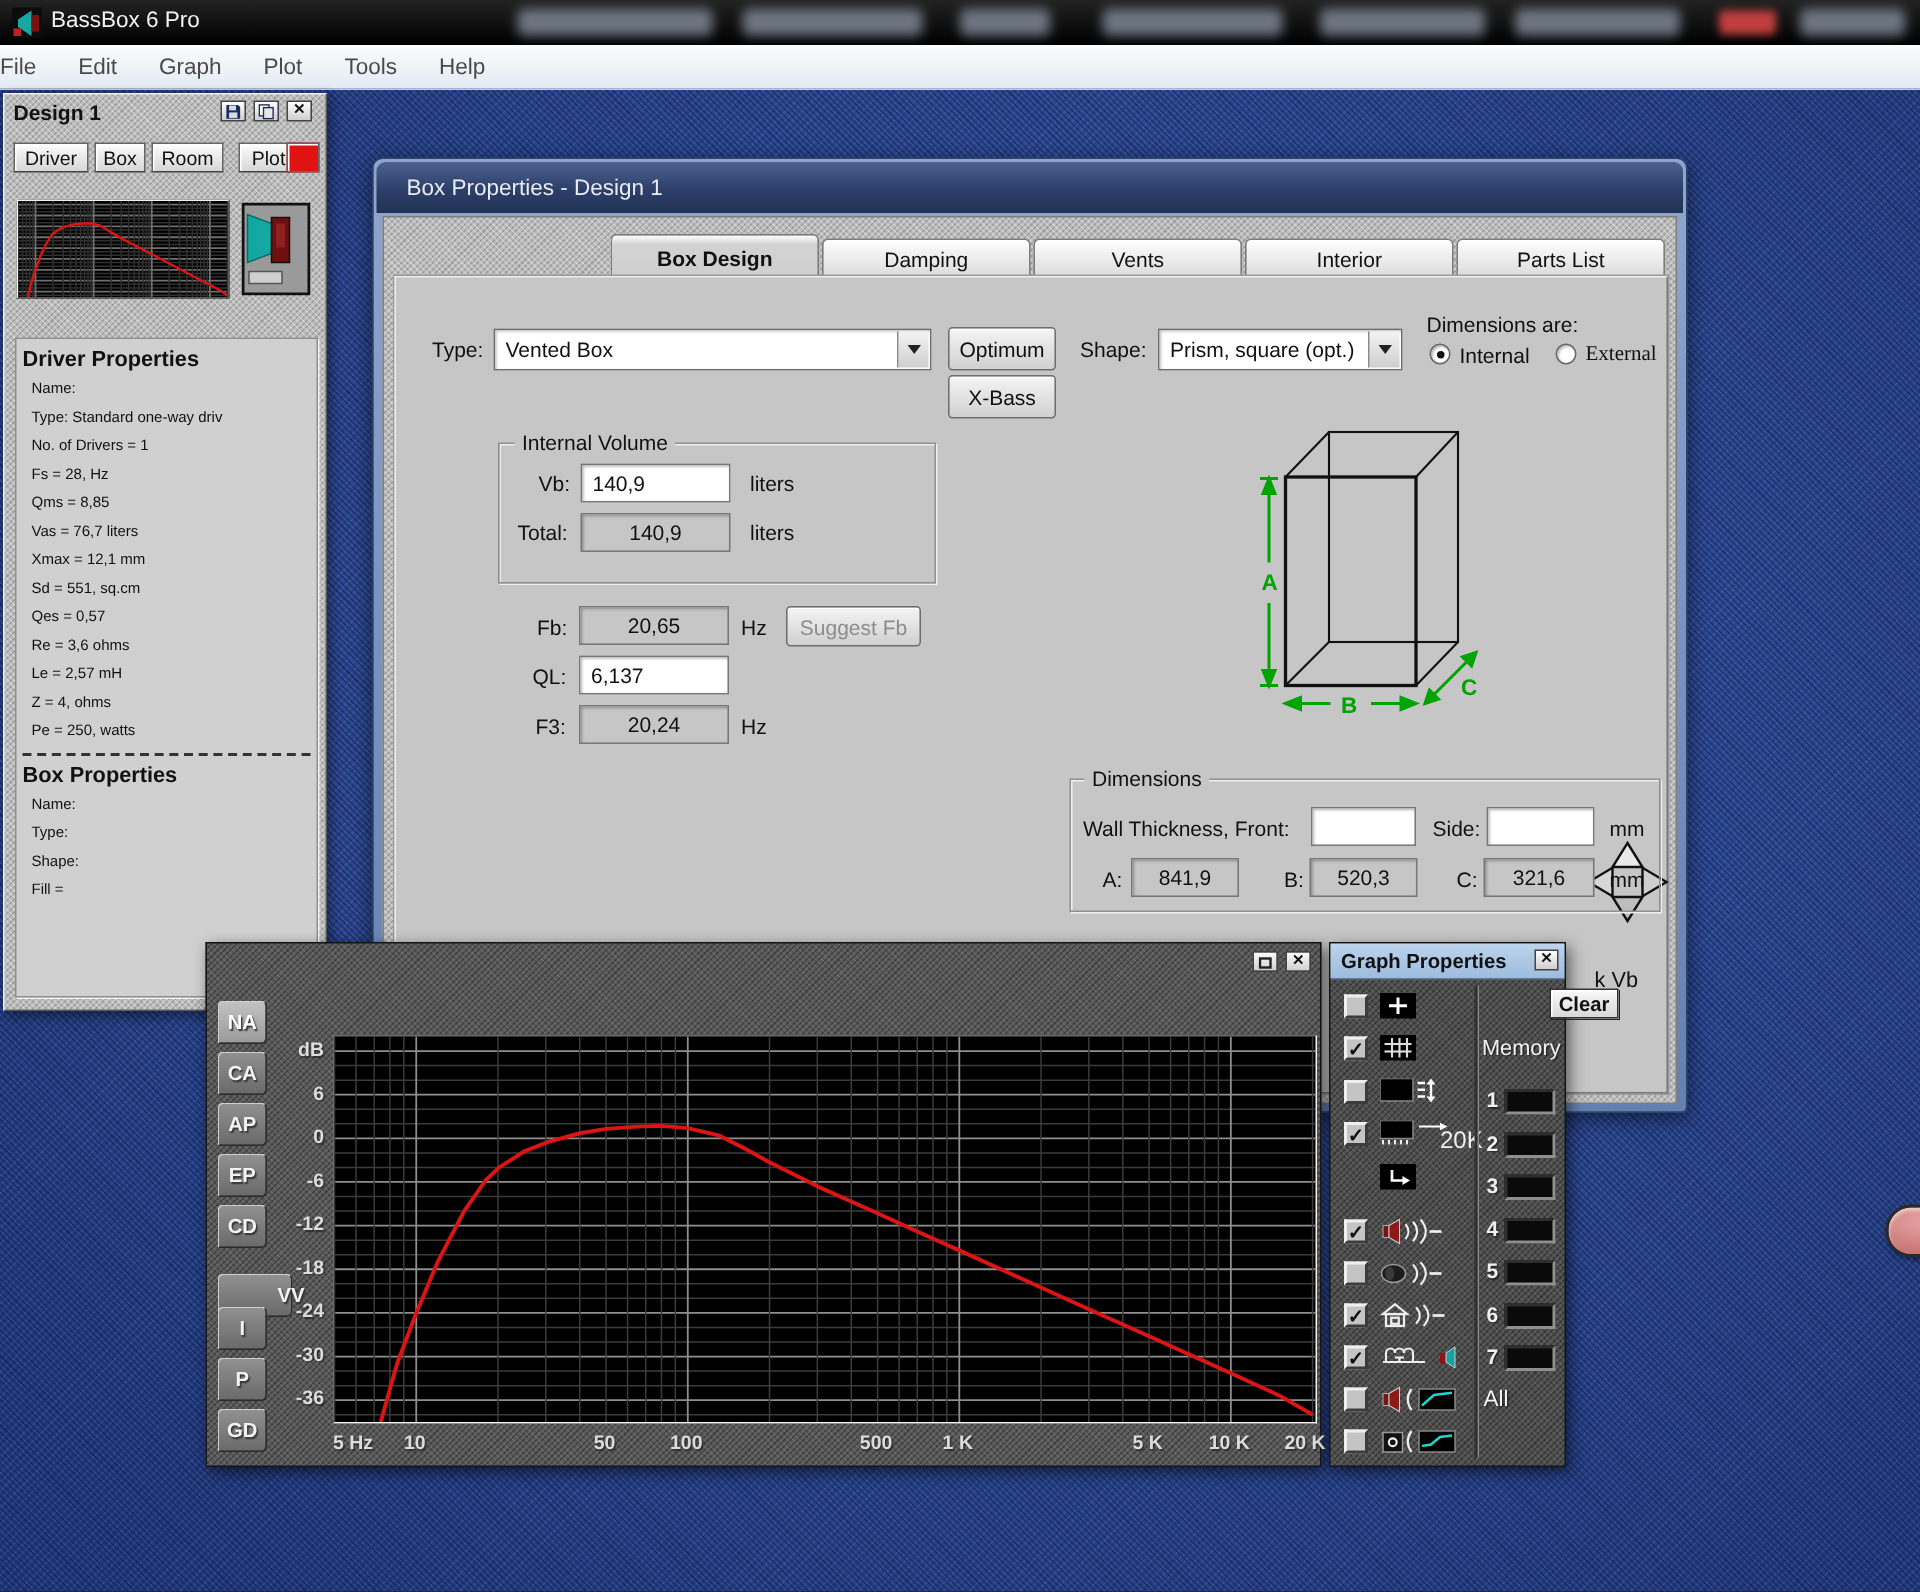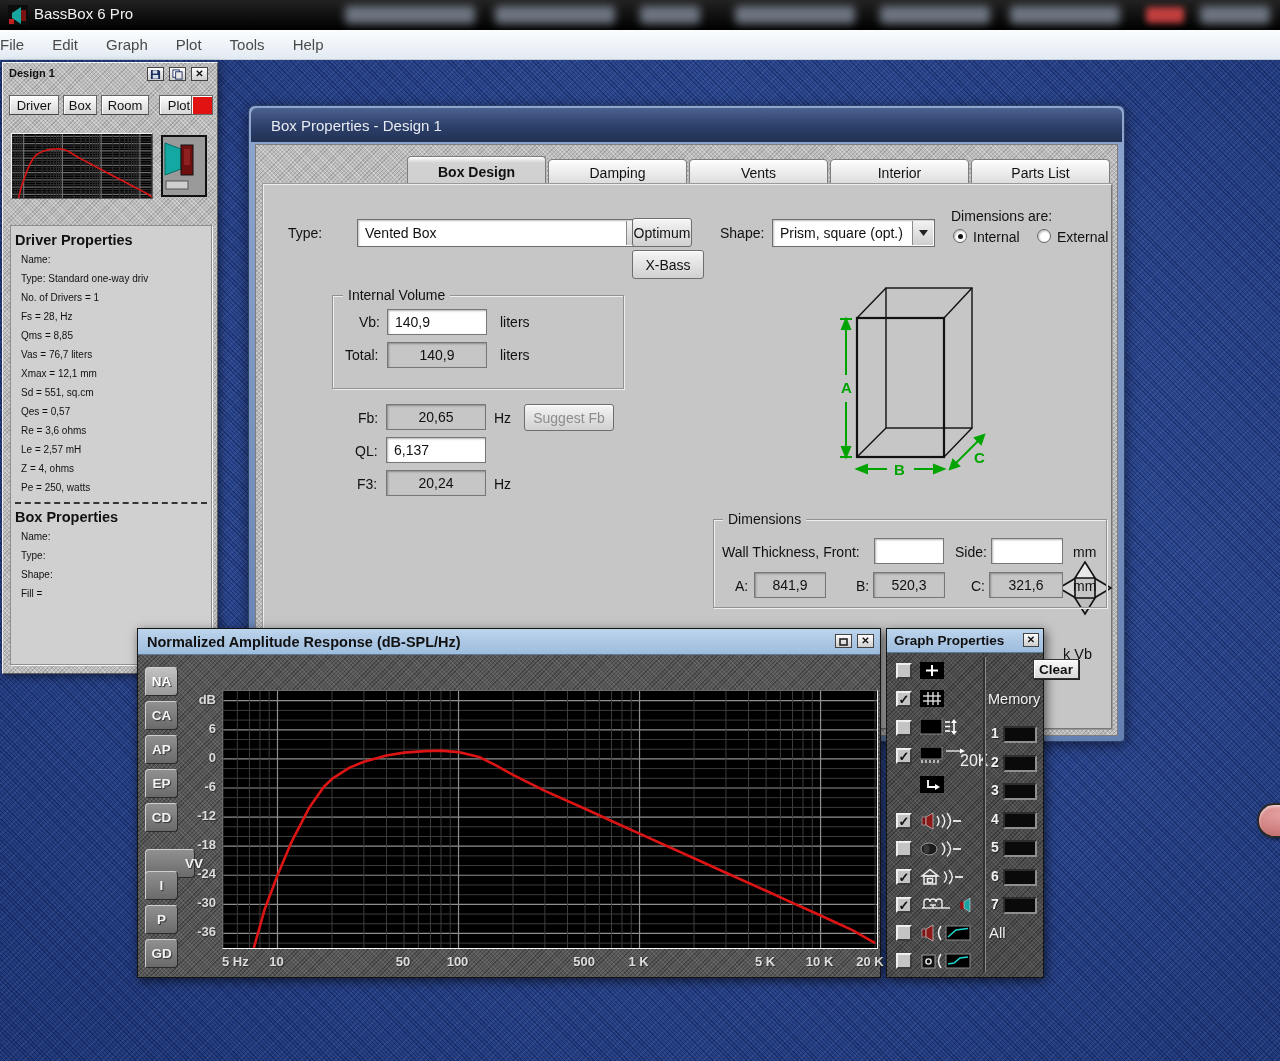--- a/index.html
+++ b/index.html
@@ -158,21 +158,21 @@
   <div class="abs menubar" id="menubar">
       <span>File</span>
       <span>Edit</span>
       <span>Graph</span>
       <span>Plot</span>
       <span>Tools</span>
       <span>Help</span>
     </div>
 
   <div class="abs tex-silver raised" style="left:2px;top:62px;width:216px;height:612px;box-shadow:2px 3px 8px rgba(0,0,0,.45);">
-    <div class="abs" style="left:6px;top:4px;font-size:11px;font-weight:bold;color:#111;">Design 1</div>
+    <div class="abs" style="left:6px;top:4px;font-size:14px;font-weight:bold;color:#111;">Design 1</div>
     <div class="winbtn" style="left:144px;top:4px;">
       <svg width="11" height="11" viewBox="0 0 12 12">
           <path d="M1 1h8.5L11 2.5V11H1z" fill="#1c2c5c"></path>
           <rect x="3" y="1.5" width="5" height="3.5" fill="#d4dcea"></rect>
           <rect x="3" y="6.5" width="6" height="4" fill="#d4dcea"></rect>
         </svg>
     </div>
     <div class="winbtn" style="left:166px;top:4px;">
       <svg width="11" height="11" viewBox="0 0 12 12">
           <rect x="1" y="1" width="7" height="8" fill="#fff" stroke="#1c2c5c"></rect>
@@ -303,44 +303,44 @@
         <div class="tab active" style="left: 158px; width: 139px; top: 50px; position: absolute;">Box Design</div>
         <div class="tab" style="left: 299px; width: 139px; top: 53px; position: absolute;">Damping</div>
         <div class="tab" style="left: 440px; width: 139px; top: 53px; position: absolute;">Vents</div>
         <div class="tab" style="left: 581px; width: 139px; top: 53px; position: absolute;">Interior</div>
         <div class="tab" style="left: 722px; width: 139px; top: 53px; position: absolute;">Parts List</div>
       </div>
 
     <div class="abs" style="left:14px;top:78px;width:849px;height:545px;background:#c6c6c6;border:1px solid #eee;border-right-color:#777;border-bottom-color:#777;box-shadow:0 0 0 1px #9a9a9a;">
 
       <div class="lbl" style="left:24px;top:40px;">Type:</div>
-      <div class="combo" style="left:65px;top:34px;width:292px;margin-left:28px;">
+      <div class="combo" style="left:65px;top:34px;width:292px;">
         <span class="val">Vented Box</span>
         <span class="arrowbtn">
             <svg width="9" height="6">
               <polygon points="0,0 9,0 4.5,6" fill="#222"></polygon>
             </svg>
           </span>
       </div>
-      <div class="btn" style="left:368px;top:33px;width:60px;height:29px;">Optimum</div>
+      <div class="btn" style="left:368px;top:33px;width:72px;height:29px;">Optimum</div>
       <div class="btn" style="left:368px;top:65px;width:72px;height:29px;">X-Bass</div>
       <div class="lbl" style="left:456px;top:40px;">Shape:</div>
       <div class="combo" style="left:508px;top:34px;width:163px;">
         <span class="val">Prism, square (opt.)</span>
         <span class="arrowbtn">
             <svg width="9" height="6">
               <polygon points="0,0 9,0 4.5,6" fill="#222"></polygon>
             </svg>
           </span>
       </div>
       <div class="lbl" style="left:687px;top:23px;">Dimensions are:</div>
       <div class="radio sel" style="left:689px;top:44px;"></div>
       <div class="lbl" style="left:709px;top:44px;">Internal</div>
       <div class="radio" style="left:773px;top:44px;"></div>
-      <div class="lbl" style="left:793px;top:44px;">External</div>
+      <div class="lbl" style="left:793px;top:44px;font-family:Liberation Serif, serif;">External</div>
 
       <div class="groupbox" style="left:68px;top:110px;width:292px;height:94px;">
         <span class="grouplabel" style="left:10px;">Internal Volume</span>
         <div class="lbl" style="left:26px;top:18px;">Vb:</div>
         <div class="field" style="left:54px;top:13px;width:100px;">140,9</div>
         <div class="lbl" style="left:167px;top:18px;">liters</div>
         <div class="lbl" style="left:12px;top:51px;">Total:</div>
         <div class="field ro" style="left:54px;top:46px;width:100px;">140,9</div>
         <div class="lbl" style="left:167px;top:51px;">liters</div>
       </div>
@@ -413,23 +413,20 @@
         <div class="lbl" style="left:359px;top:58px;">mm</div>
       </div>
 
       <div class="lbl" style="left:799px;top:461px;font-size:14.5px;">k Vb</div>
     </div>
 
     <div class="cancelbtn">Cancel</div>
   </div>
 
   <div class="abs gwin tex-dark">
-    <div class="gtitle bluebar">
-      <span>Normalized Amplitude Response (dB-SPL/Hz)</span>
-    </div>
     <div class="winbtn" style="left:697px;top:5px;">
         <svg width="9" height="9">
           <rect x="1" y="2" width="7" height="6" fill="none" stroke="#222" stroke-width="1.6"></rect>
         </svg>
       </div>
     <div class="winbtn" style="left:719px;top:5px;">✕</div>
 
     <div id="graph-side-buttons">
         <div class="sidebtn active" style="top: 38px;">NA</div>
         <div class="sidebtn" style="top: 72px;">CA</div>

